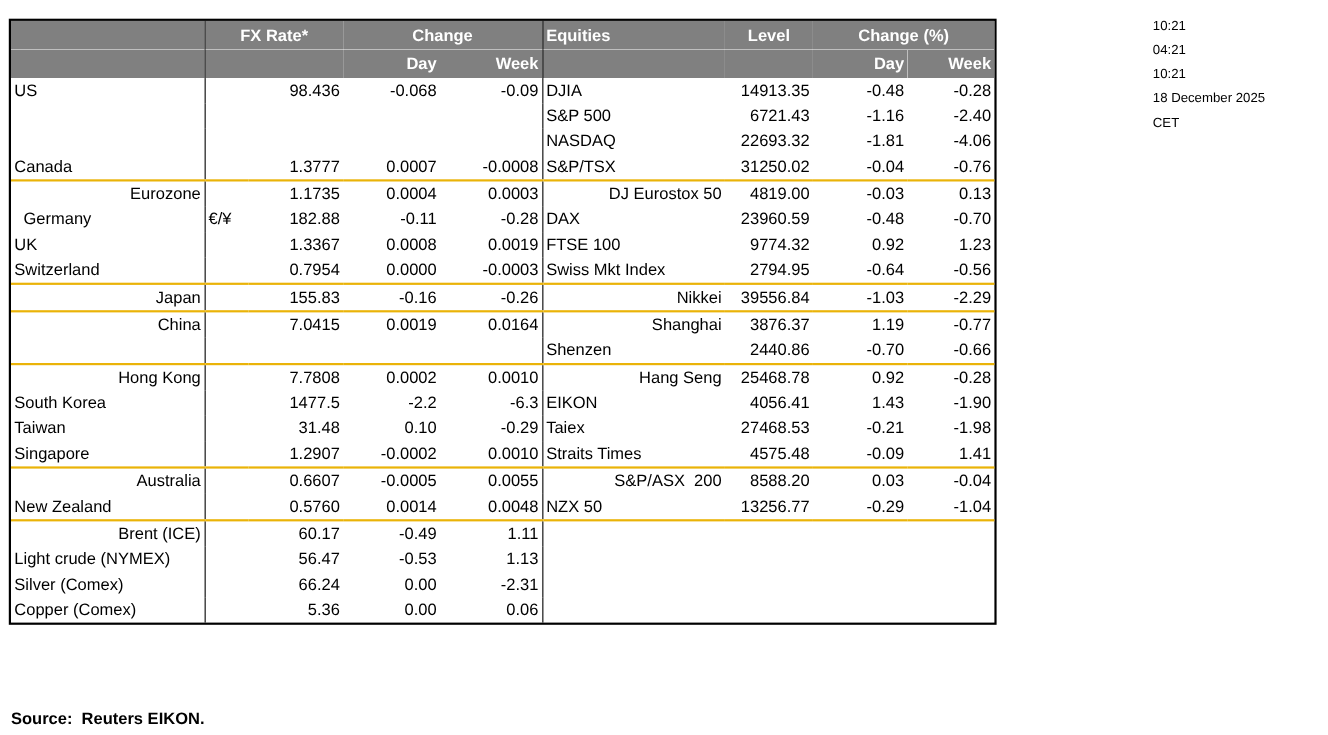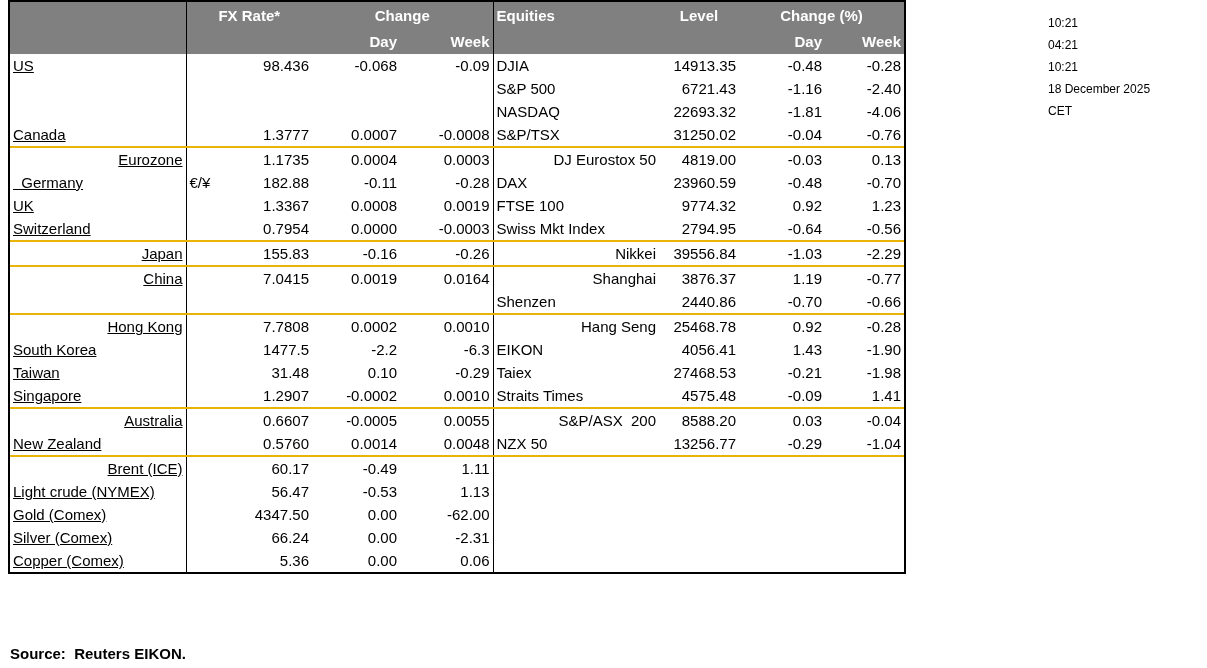--- a/index.html
+++ b/index.html
@@ -8,21 +8,21 @@
     background: #ffffff;
     width: 1207px;
     height: 668px;
     font-family: "Liberation Sans", sans-serif;
     color: #000000;
     position: relative;
   }
   .table-wrap {
     position: absolute;
     left: 8px;
-    top: 0;
+    top: 17px;
     border: 2px solid #000000;
     width: 894px;
   }
   table.mkt {
     border-collapse: collapse;
     table-layout: fixed;
     width: 894px;
     font-size: 15px;
   }
   table.mkt th, table.mkt td {
@@ -35,21 +35,21 @@
   }
   table.mkt thead th {
     background: #808080;
     color: #ffffff;
     font-weight: bold;
     height: 26px;
   }
   .al { text-align: left; }
   .ar { text-align: right; }
   .ac { text-align: center; }
-  .c-label { font-weight: bold; border-right: 1.5px solid #000; text-decoration: underline; }
+  .c-label { font-weight: bold; border-right: 1.5px solid #000; }
   .c-week  { border-right: 1.5px solid #000; }
   .hday-r  { padding-right: 14px; }
   tr.sep td { border-top: 2px solid #eab308; text-align: right; }
   .times {
     position: absolute;
     left: 1048px;
     top: 12px;
     font-size: 12px;
     line-height: 22px;
   }
@@ -303,31 +303,20 @@
           <td class="al c-pair"></td>
           <td class="ar c-fx">56.47</td>
           <td class="ar c-day">-0.53</td>
           <td class="ar c-week">1.13</td>
           <td class="al c-eq"></td>
           <td class="ar c-level"></td>
           <td class="ar c-eqday"></td>
           <td class="ar c-eqweek"></td>
         </tr>
         <tr>
-          <td class="al c-label">Gold (Comex)</td>
-          <td class="al c-pair"></td>
-          <td class="ar c-fx">4347.50</td>
-          <td class="ar c-day">0.00</td>
-          <td class="ar c-week">-62.00</td>
-          <td class="al c-eq"></td>
-          <td class="ar c-level"></td>
-          <td class="ar c-eqday"></td>
-          <td class="ar c-eqweek"></td>
-        </tr>
-        <tr>
           <td class="al c-label">Silver (Comex)</td>
           <td class="al c-pair"></td>
           <td class="ar c-fx">66.24</td>
           <td class="ar c-day">0.00</td>
           <td class="ar c-week">-2.31</td>
           <td class="al c-eq"></td>
           <td class="ar c-level"></td>
           <td class="ar c-eqday"></td>
           <td class="ar c-eqweek"></td>
         </tr>

